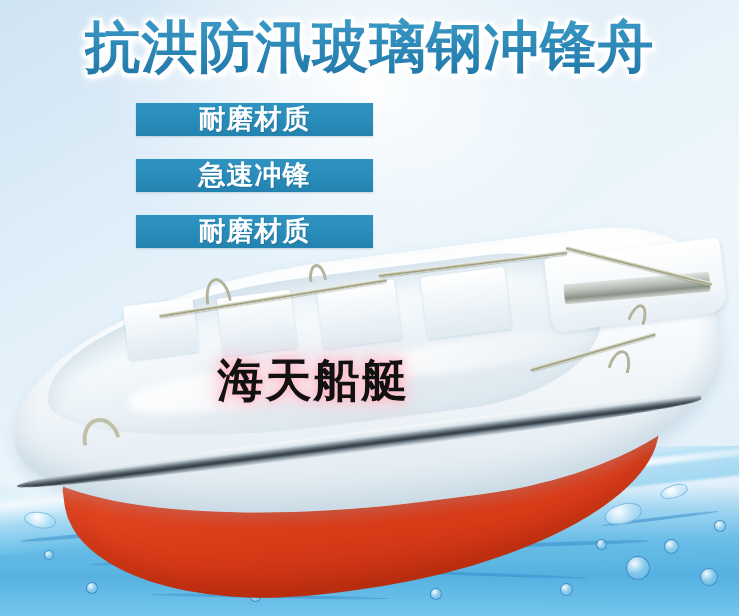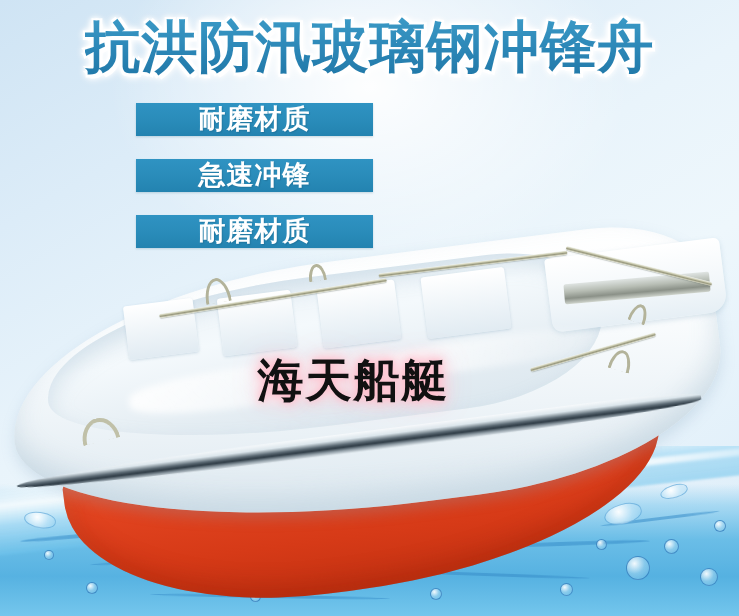--- a/index.html
+++ b/index.html
@@ -180,21 +180,21 @@
     transform:rotate(-14deg);
   }
   .sheen{
     position:absolute;background:linear-gradient(120deg,rgba(255,255,255,0.9),rgba(255,255,255,0.1));
     filter:blur(3px);
   }
 
   
   #watermark{
     position:absolute;left:0;top:352px;width:627px;
-    display:flex;justify-content:center;z-index:7;padding-left:40px;
+    display:flex;justify-content:center;z-index:7;
   }
   #watermark-text{
     font-size:46px;font-weight:bold;line-height:56px;letter-spacing:2px;
     color:#111111;white-space:nowrap;
     text-shadow:
       0 0 7px #ffb9c8, 0 0 13px #ffc6d2, 0 0 20px #ffd7df,
       0 0 28px rgba(255,190,205,0.8);
   }
 </style>
 </head>

